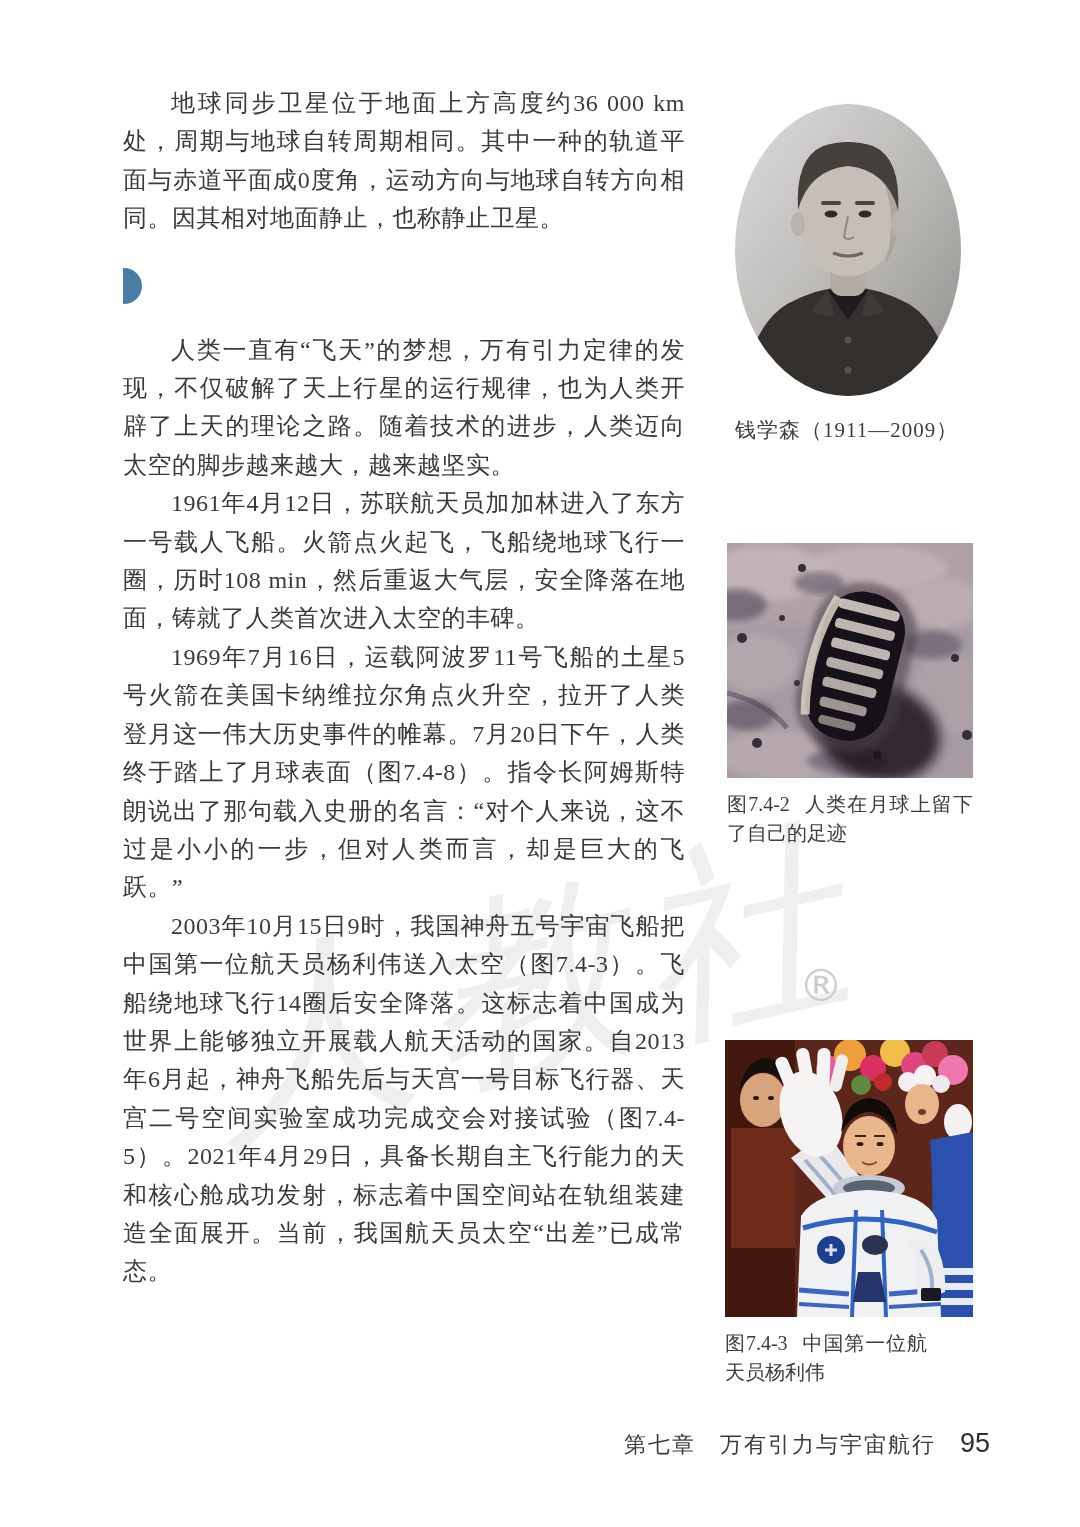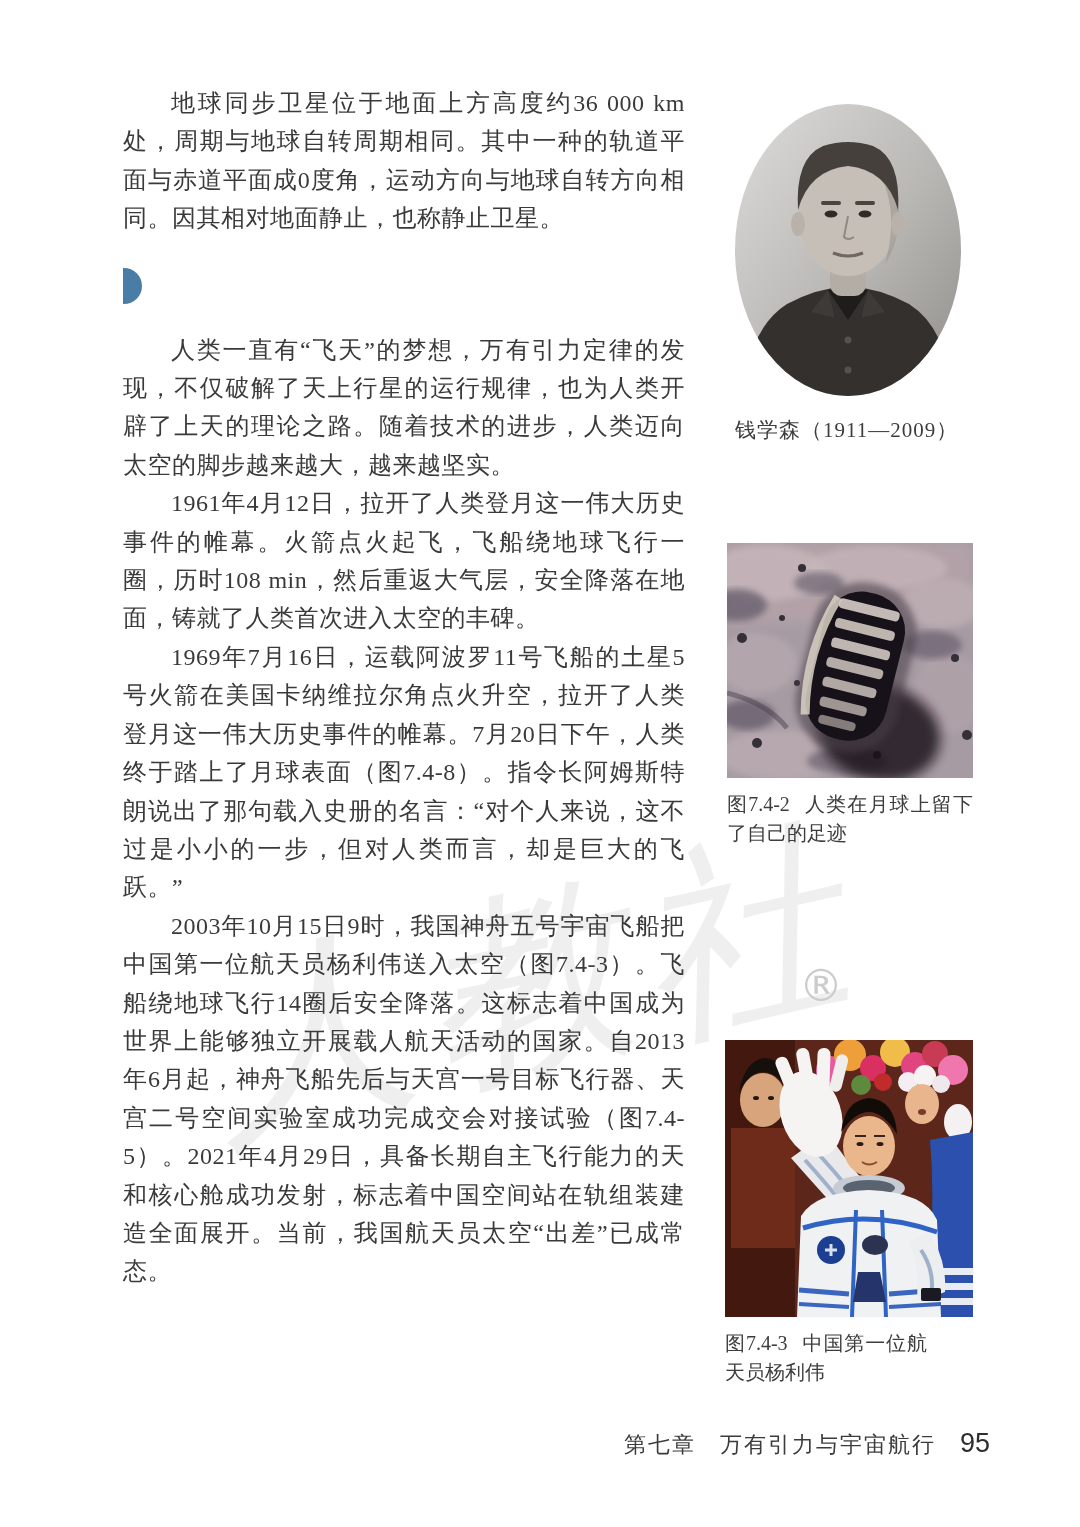--- a/index.html
+++ b/index.html
@@ -103,21 +103,21 @@
 <div class="registered-mark">®</div>
 
 <main class="text-col">
   <p class="body-par indent">地球同步卫星位于地面上方高度约36 000 km处，周期与地球自转周期相同。其中一种的轨道平面与赤道平面成0度角，运动方向与地球自转方向相同。因其相对地面静止，也称静止卫星。</p>
 
   <h2 class="section-head">
     <span class="half-disc"></span>
   </h2>
 
   <p class="body-par indent">人类一直有“飞天”的梦想，万有引力定律的发现，不仅破解了天上行星的运行规律，也为人类开辟了上天的理论之路。随着技术的进步，人类迈向太空的脚步越来越大，越来越坚实。</p>
-  <p class="body-par indent">1961年4月12日，拉开了人类登月这一伟大历史事件的帷幕。火箭点火起飞，飞船绕地球飞行一圈，历时108 min，然后重返大气层，安全降落在地面，铸就了人类首次进入太空的丰碑。</p>
+  <p class="body-par indent">1961年4月12日，苏联航天员加加林进入了东方一号载人飞船。火箭点火起飞，飞船绕地球飞行一圈，历时108 min，然后重返大气层，安全降落在地面，铸就了人类首次进入太空的丰碑。</p>
   <p class="body-par indent">1969年7月16日，运载阿波罗11号飞船的土星5号火箭在美国卡纳维拉尔角点火升空，拉开了人类登月这一伟大历史事件的帷幕。7月20日下午，人类终于踏上了月球表面（图7.4-8）。指令长阿姆斯特朗说出了那句载入史册的名言：“对个人来说，这不过是小小的一步，但对人类而言，却是巨大的飞跃。”</p>
   <p class="body-par indent">2003年10月15日9时，我国神舟五号宇宙飞船把中国第一位航天员杨利伟送入太空（图7.4-3）。飞船绕地球飞行14圈后安全降落。这标志着中国成为世界上能够独立开展载人航天活动的国家。自2013年6月起，神舟飞船先后与天宫一号目标飞行器、天宫二号空间实验室成功完成交会对接试验（图7.4-5）。2021年4月29日，具备长期自主飞行能力的天和核心舱成功发射，标志着中国空间站在轨组装建造全面展开。当前，我国航天员太空“出差”已成常态。</p>
 </main>
 
 <figure class="fig-qian">
   <svg width="226" height="292" viewBox="0 0 226 292">
     <defs>
       <clipPath id="oval">
           <ellipse cx="113" cy="146" rx="113" ry="146"></ellipse>
         </clipPath>

